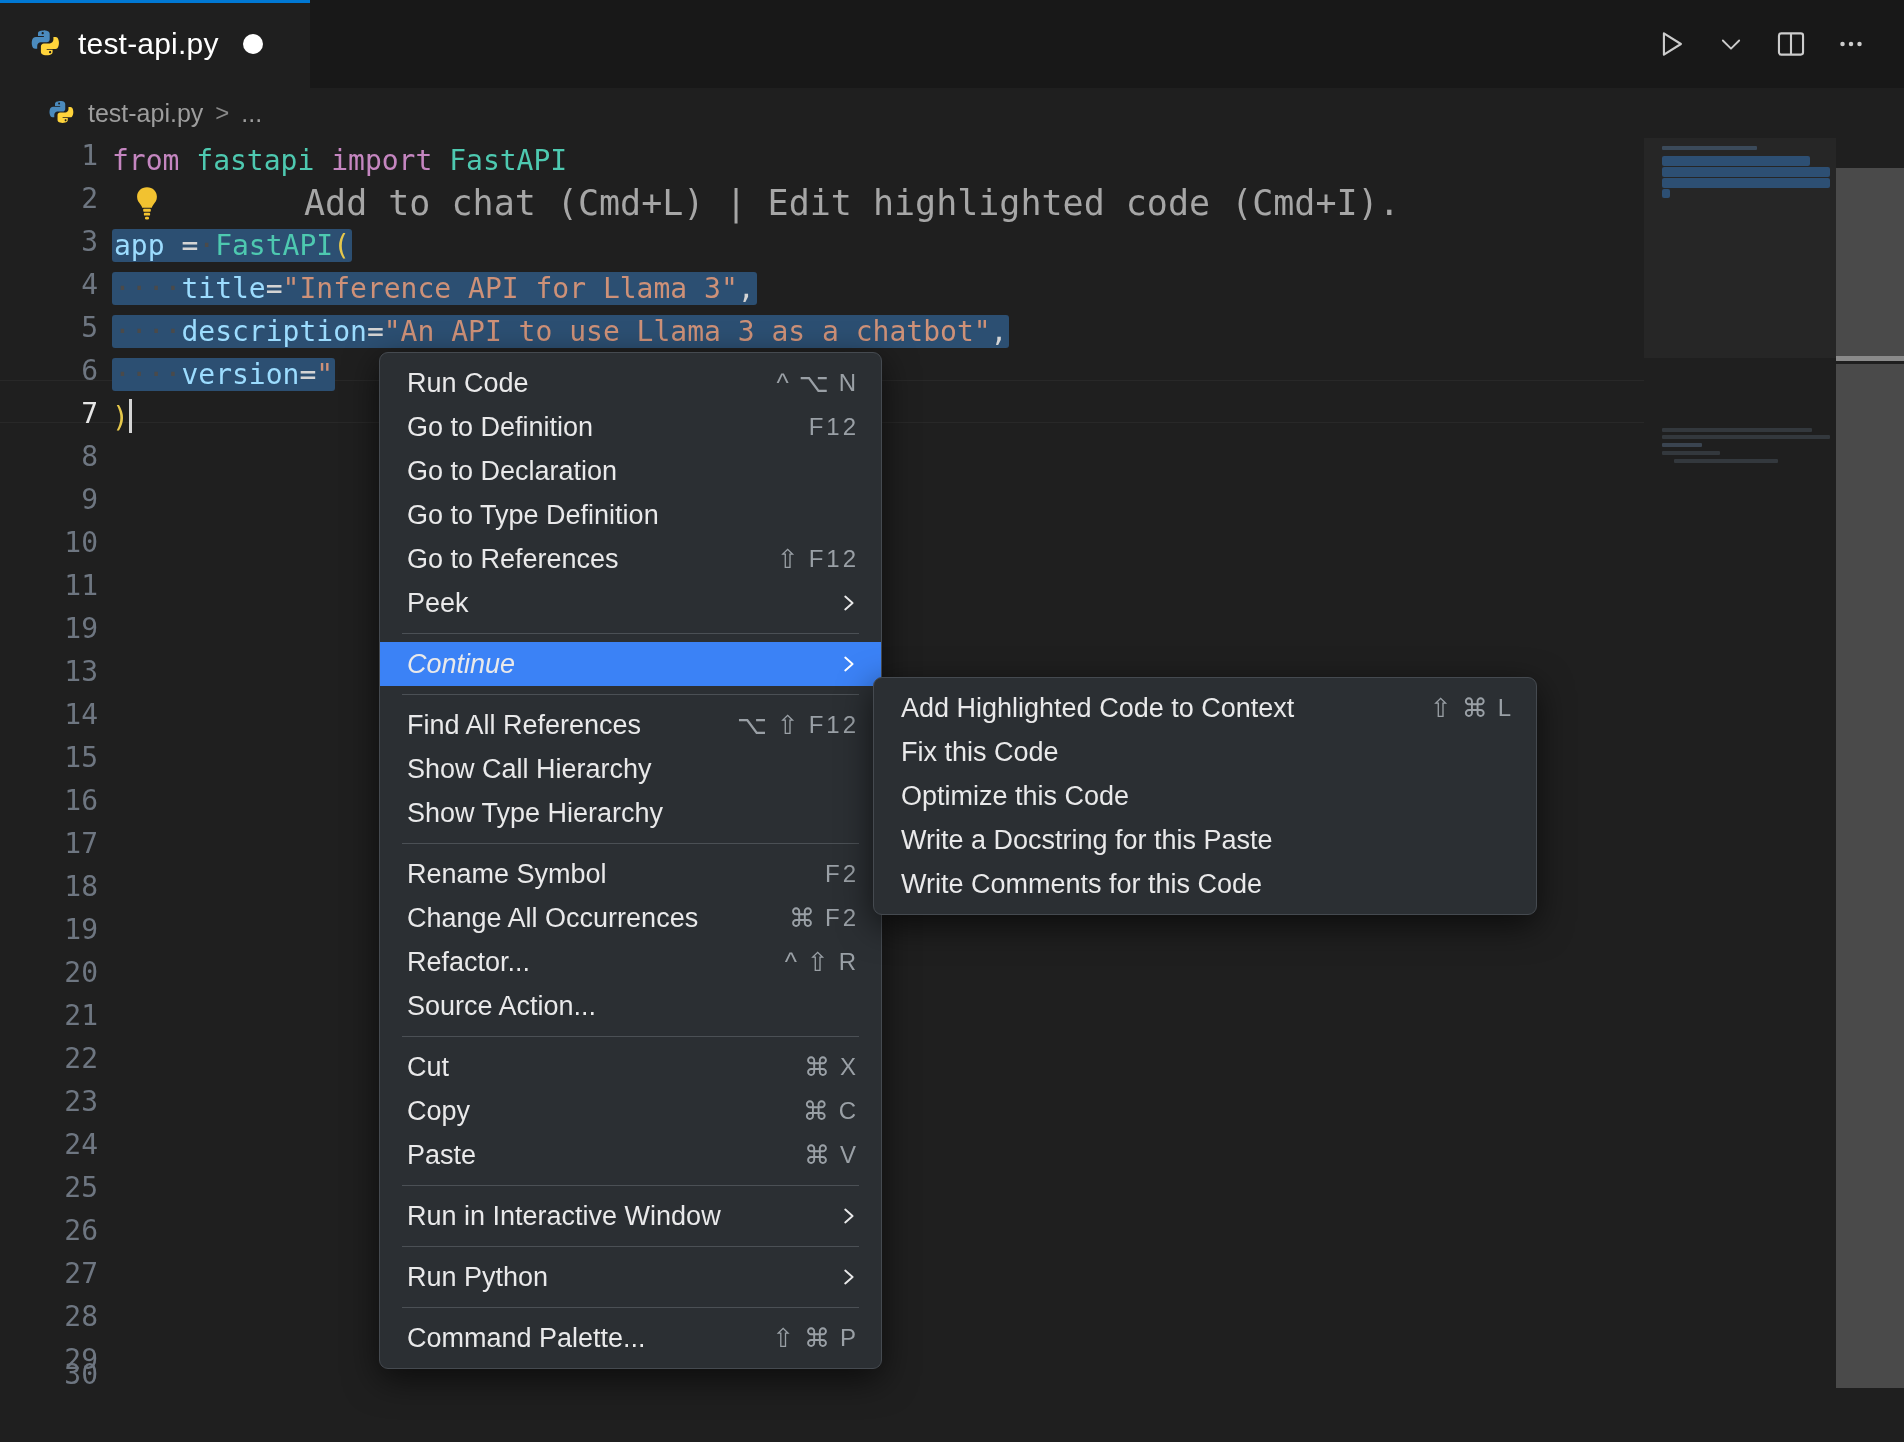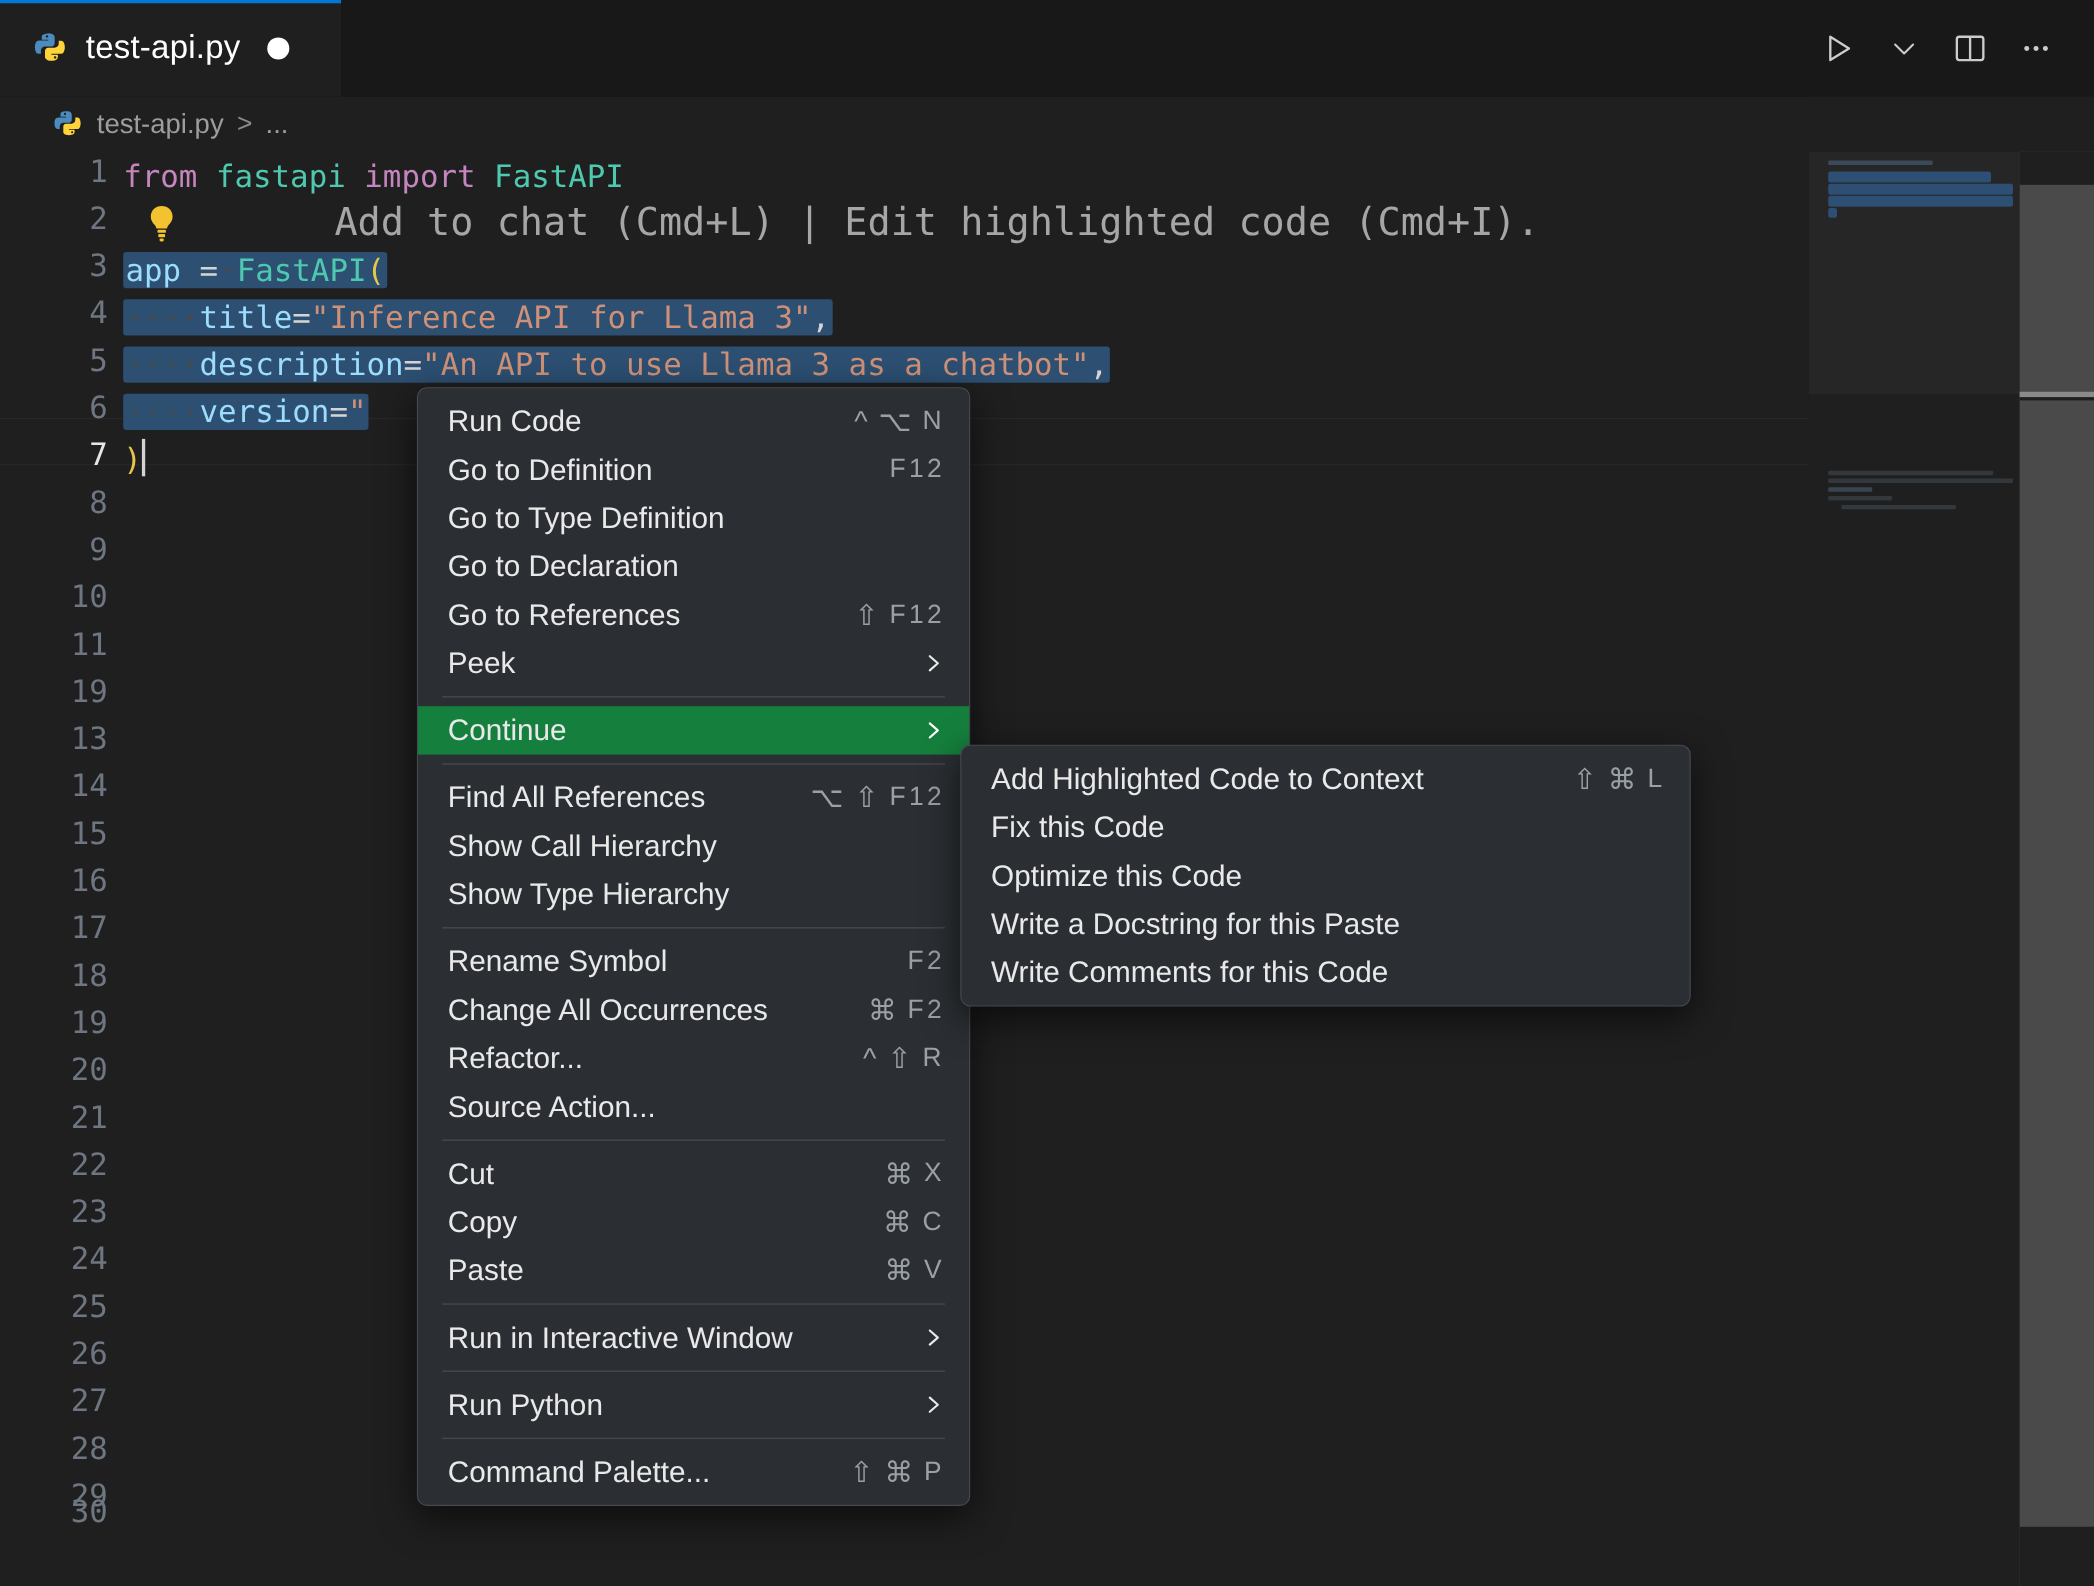--- a/index.html
+++ b/index.html
@@ -135,21 +135,21 @@
     height: 44px; padding: 0 18px 0 27px; cursor: pointer;
     color: #e9e9ea; font-size: 27px; white-space: nowrap;
   }
   .mi .label { flex: 1 1 auto; }
   .mi .kbd {
     color: #9aa0a6; font-size: 24px; letter-spacing: 3px;
     display: flex; align-items: center; gap: 7px; padding-right: 4px;
   }
   .mi .kbd .sym { font-size: 26px; }
   .mi .chev { color: #e9e9ea; font-size: 26px; line-height: 1; padding-right: 4px; }
-  .mi.selected { background: #15803d; }
+  .mi.selected { background: #3b82f6; font-style: italic; }
   .mi.selected .chev { color: #ffffff; }
   .sep { height: 1px; background: #4b5055; margin: 8px 22px; }
   svg.chevsvg { display:block; }
 </style>
 </head>
 <body>
 
 <div id="app">
 
   <div class="tabbar">
@@ -301,24 +301,24 @@
           <span class="">N</span>
         </span>
       </div>
       <div class="mi">
         <span class="label">Go to Definition</span>
         <span class="kbd">
           <span class="">F12</span>
         </span>
       </div>
       <div class="mi">
+        <span class="label">Go to Declaration</span>
+      </div>
+      <div class="mi">
         <span class="label">Go to Type Definition</span>
-      </div>
-      <div class="mi">
-        <span class="label">Go to Declaration</span>
       </div>
       <div class="mi">
         <span class="label">Go to References</span>
         <span class="kbd">
           <span class="sym">⇧</span>
           <span class="">F12</span>
         </span>
       </div>
       <div class="mi">
         <span class="label">Peek</span>

